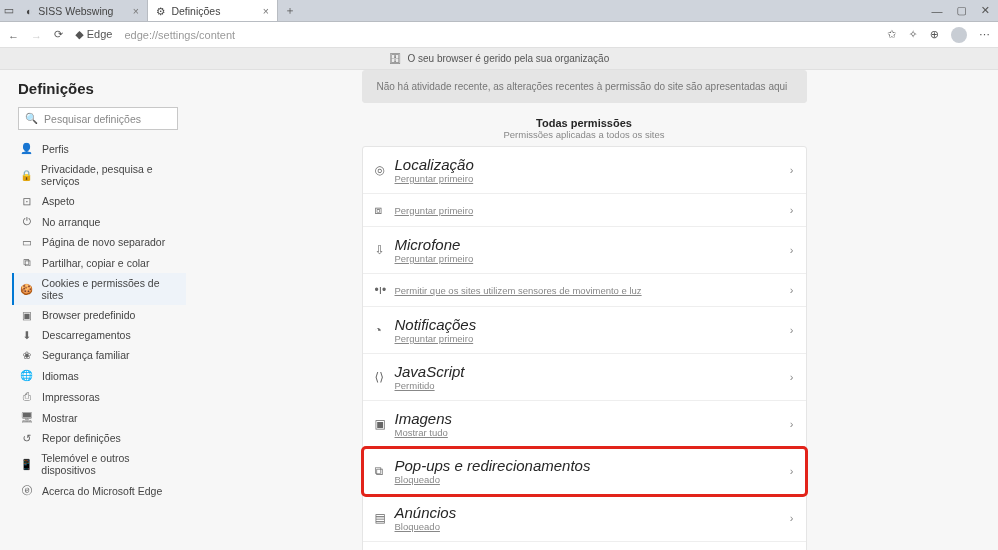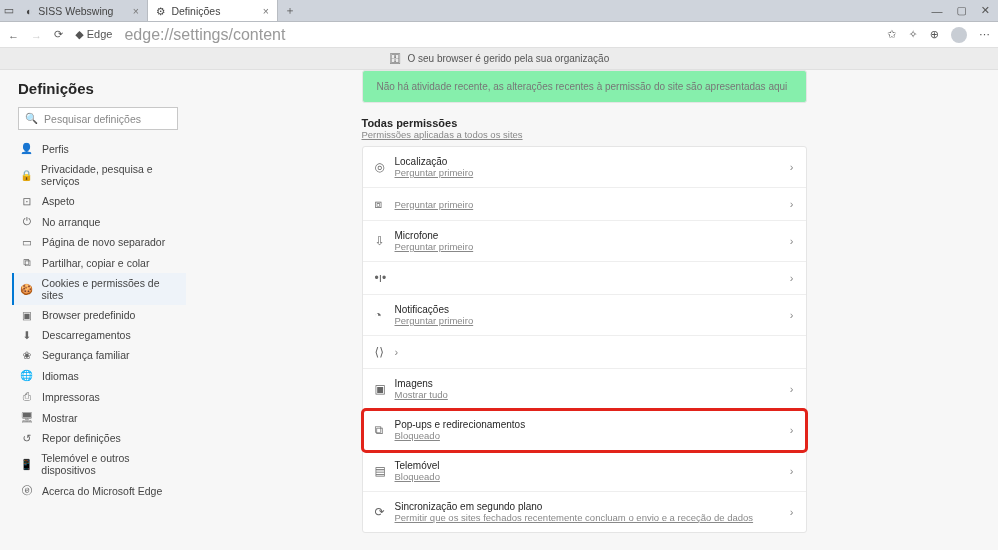--- a/index.html
+++ b/index.html
@@ -9,51 +9,51 @@
   .tab-strip { height: 22px; background: #cfd4dc; display: flex; align-items: stretch; border-bottom: 1px solid #b8bcc2; }
   .ts-left { width: 18px; display:flex; align-items:center; justify-content:center; color:#555;}
   .tab { display:flex; align-items:center; padding: 0 8px; gap:6px; font-size: 10.5px; color:#444; border-right:1px solid #b8bcc2; min-width:130px; max-width:150px; background:#cfd4dc;}
   .tab.active { background:#fff; }
   .tab .close { margin-left:auto; color:#777; }
   .tab-add { width:24px; display:flex;align-items:center;justify-content:center;color:#555;}
   .win-controls { margin-left:auto; display:flex; align-items:center; gap:14px; padding-right:8px; color:#555;}
 
   
   .addr-bar { height:26px; background:#fff; display:flex; align-items:center; padding:0 8px; gap:12px; border-bottom:1px solid #e0e0e0; color:#555;}
-  .addr-bar .url { color:#666; font-size:16px; }
+  .addr-bar .url { color:#666; font-size:11px; }
   .addr-bar .url .grey { color:#999; }
   .addr-bar .right-icons { margin-left:auto; display:flex; gap:12px; align-items:center;}
   .avatar { width:16px;height:16px;border-radius:50%; background:#c8cdd4;}
 
   
   .org-banner { height:22px; background:#ececec; display:flex; align-items:center; justify-content:center; gap:6px; font-size:10px; color:#555; border-bottom:1px solid #e0e0e0;}
 
   .main { display:flex; height: calc(550px - 22px - 26px - 22px); }
 
   
   .sidebar { width:190px; padding:10px 4px 0 18px; }
   .sidebar h1 { font-size:15px; font-weight:600; margin-bottom:10px; color:#262626;}
   .search-box { display:flex; align-items:center; gap:6px; border:1px solid #c8c8c8; background:#fff; padding:4px 6px; font-size:10.5px; color:#888; margin-bottom:8px; width: 160px;}
   .nav-item { display:flex; align-items:center; gap:8px; padding:4px 6px; font-size:10.5px; color:#444; cursor:pointer; border-left:2px solid transparent; margin-left:-6px;}
   .nav-item.active { border-left:2px solid #0078d4; background:#eef3f9; }
   .nav-item .ico { width:14px; display:inline-flex; justify-content:center; color:#666;}
 
   
   .content { flex:1; padding-right:20px; overflow:hidden;}
-  .card { background:#86efac; border:1px solid #e5e5e5; border-radius:3px; margin:0 auto 14px; width:445px; padding:10px 14px; font-size:10px; color:#777;}
-  .section-head { width:445px; margin:4px auto 4px; }
+  .card { background:#e5e5e5; border:1px solid #e5e5e5; border-radius:3px; margin:0 auto 14px; width:445px; padding:10px 14px; font-size:10px; color:#777;}
+  .section-head { width:445px; margin:4px auto 4px;text-align:center; }
   .section-head .t { font-size:11px; font-weight:600; color:#262626;}
-  .section-head .s { font-size:9.5px; color:#888;text-decoration:underline;}
+  .section-head .s { font-size:9.5px; color:#888;}
   .perm-list { width:445px; margin:6px auto 0; background:#fff; border:1px solid #e5e5e5; border-radius:3px;}
   .perm-row { display:flex; align-items:center; padding:9px 12px; border-bottom:1px solid #eee; cursor:pointer;}
   .perm-row:last-child { border-bottom:none;}
   .perm-row.highlight { outline:3px solid #e2231a; outline-offset:-1px; border-radius:3px; position:relative; z-index:1;}
   .perm-row .ico { width:20px; color:#666; font-size:12px;}
   .perm-row .txt { flex:1; }
-  .perm-row .txt .t { font-size:10px; color:#262626;}
+  .perm-row .txt .t { font-size:15px; color:#262626;font-style:italic;}
   .perm-row .txt .s { font-size:9.5px; color:#888;text-decoration:underline;}
   .perm-row .chev { color:#888; font-size:11px;}
 </style>
 </head>
 <body>
 
 <div class="tab-strip">
   <div class="ts-left">▭</div>
   <div class="tab">
     <span>◐</span>
@@ -197,33 +197,38 @@
           <div class="ico">⇩</div>
           <div class="txt">
             <div class="t">Microfone</div>
             <div class="s">Perguntar primeiro</div>
           </div>
           <div class="chev">›</div>
         </div>
         <div class="perm-row">
           <div class="ico">•ı•</div>
           <div class="txt">
+            <div class="s">Permitir que os sites utilizem sensores de movimento e luz</div>
           </div>
           <div class="chev">›</div>
         </div>
         <div class="perm-row">
           <div class="ico">◔</div>
           <div class="txt">
             <div class="t">Notificações</div>
             <div class="s">Perguntar primeiro</div>
           </div>
           <div class="chev">›</div>
         </div>
         <div class="perm-row">
           <div class="ico">⟨⟩</div>
+          <div class="txt">
+            <div class="t">JavaScript</div>
+            <div class="s">Permitido</div>
+          </div>
           <div class="chev">›</div>
         </div>
         <div class="perm-row">
           <div class="ico">▣</div>
           <div class="txt">
             <div class="t">Imagens</div>
             <div class="s">Mostrar tudo</div>
           </div>
           <div class="chev">›</div>
         </div>
@@ -231,21 +236,21 @@
           <div class="ico">⧉</div>
           <div class="txt">
             <div class="t">Pop-ups e redirecionamentos</div>
             <div class="s">Bloqueado</div>
           </div>
           <div class="chev">›</div>
         </div>
         <div class="perm-row">
           <div class="ico">▤</div>
           <div class="txt">
-            <div class="t">Telemóvel</div>
+            <div class="t">Anúncios</div>
             <div class="s">Bloqueado</div>
           </div>
           <div class="chev">›</div>
         </div>
         <div class="perm-row">
           <div class="ico">⟳</div>
           <div class="txt">
             <div class="t">Sincronização em segundo plano</div>
             <div class="s">Permitir que os sites fechados recentemente concluam o envio e a receção de dados</div>
           </div>

